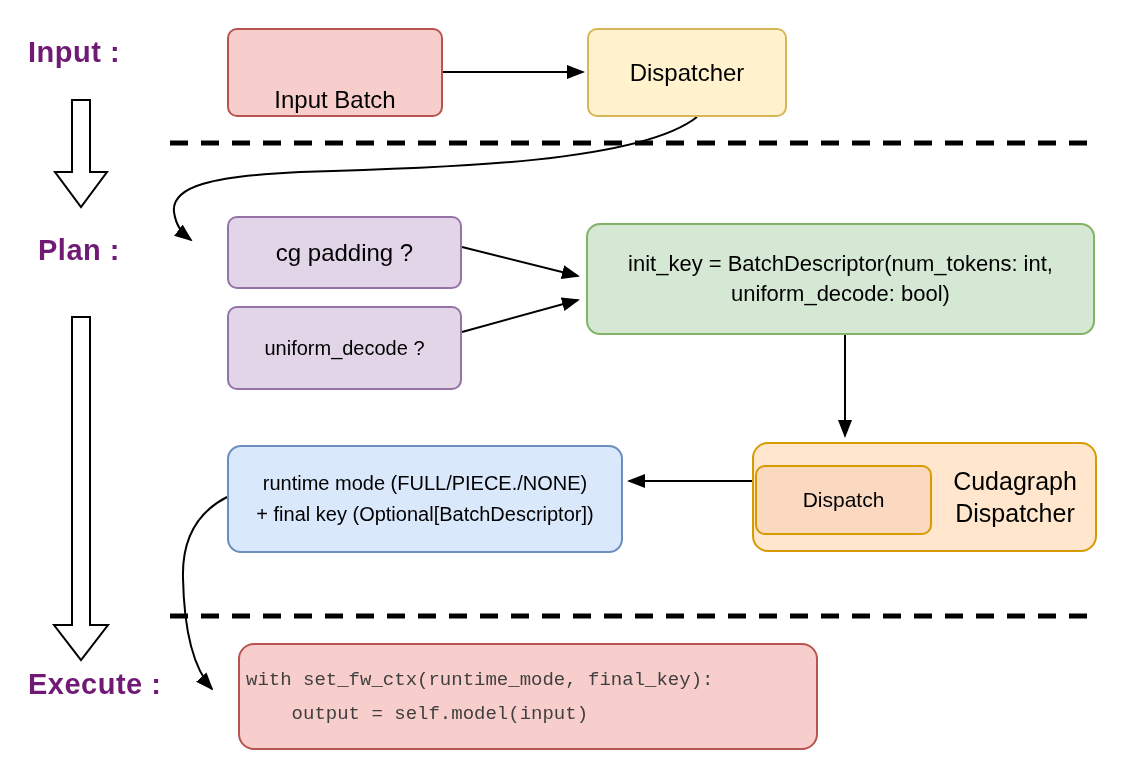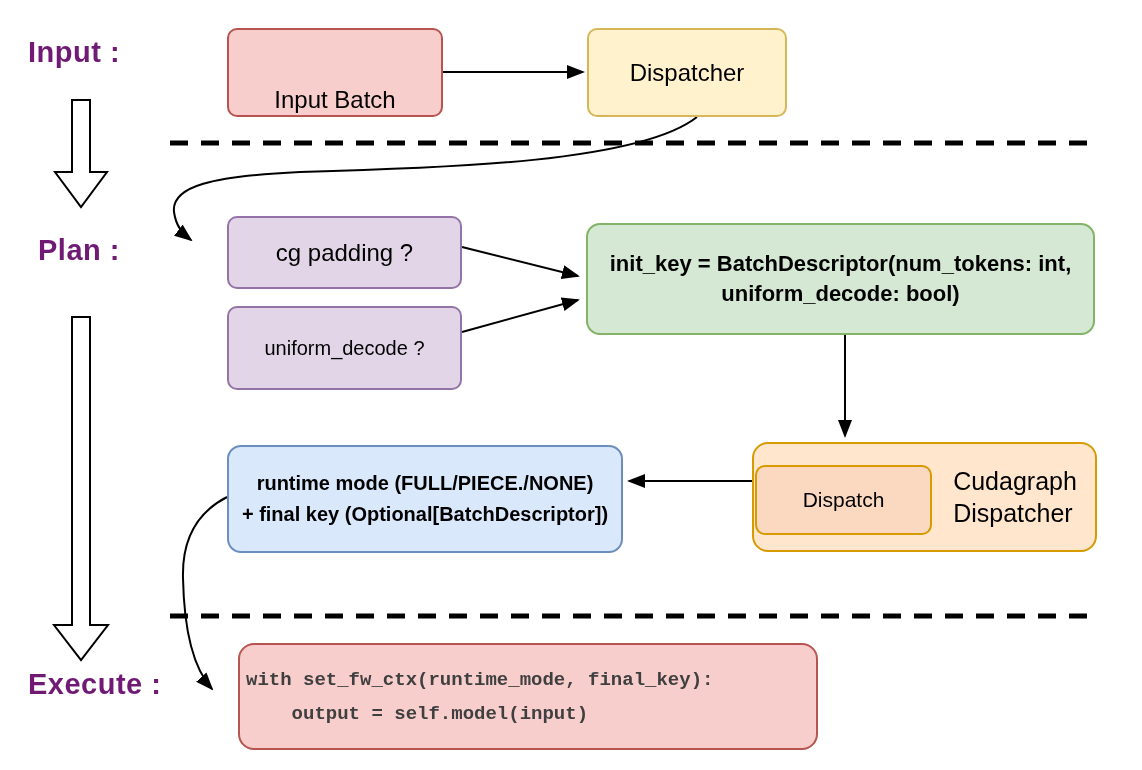--- a/index.html
+++ b/index.html
@@ -6,40 +6,40 @@
   #canvas{
     position:relative;width:1142px;height:770px;background:#ffffff;overflow:hidden;
     font-family:"Liberation Sans",sans-serif;color:#000;
   }
   #connectors{position:absolute;left:0;top:0;width:1142px;height:770px;z-index:1;}
   .stage-label{position:absolute;font-weight:bold;font-size:29px;color:#701a75;z-index:2;letter-spacing:0.5px;}
   .node{
     position:absolute;display:flex;align-items:center;justify-content:center;
     text-align:center;z-index:2;box-sizing:border-box;line-height:1.25;
   }
-  .node .lines{width:100%;font-weight:bold;}
+  .node .lines{width:100%;}
   .pink   {background:#f8cecc;border:2px solid #b85450;border-radius:10px;}
   .yellow {background:#fff2cc;border:2px solid #d6b656;border-radius:10px;}
   .purple {background:#e1d5e7;border:2px solid #9673a6;border-radius:10px;margin-top:8px;}
   .green  {background:#d5e8d4;border:2px solid #82b366;border-radius:14px;}
   .blue   {background:#dae8fc;border:2px solid #6c8ebf;border-radius:14px;}
   .orange-outer{background:#ffe6cc;border:2px solid #d79b00;border-radius:16px;}
   .orange-inner{background:#fbd8c0;border:2px solid #d79b00;border-radius:10px;}
   .red-code{background:#f8cecc;border:2px solid #b85450;border-radius:16px;margin-left:12px;}
 
   #node-input-batch    {left:227px;top:28px; width:216px;height:89px; font-size:24px;align-items:flex-end;}
   #node-preprocess     {left:587px;top:28px; width:200px;height:89px; font-size:24px;}
   #node-cg-padding     {left:227px;top:208px;width:235px;height:73px; font-size:24px;}
   #node-uniform-decode {left:227px;top:298px;width:235px;height:84px; font-size:20px;}
   #node-init-key       {left:586px;top:223px;width:509px;height:112px;font-size:22px;line-height:30px;}
   #node-cudagraph      {left:752px;top:442px;width:345px;height:110px;}
   #node-dispatch       {left:755px;top:465px;width:177px;height:70px; font-size:21px;}
   #cudagraph-label{
     position:absolute;left:935px;top:442px;width:160px;height:110px;z-index:3;
-    display:flex;align-items:center;justify-content:center;
+    display:flex;align-items:center;justify-content:center;text-align:center;
     font-size:25px;line-height:32px;
   }
   #node-runtime-mode   {left:227px;top:445px;width:396px;height:108px;font-size:20px;line-height:31px;}
   #node-execute-code   {left:226px;top:643px;width:580px;height:107px;
     font-family:"Liberation Mono","DejaVu Sans Mono",monospace;font-size:19px;
     color:#3f3f3f;justify-content:flex-start;}
   #node-execute-code .lines{width:auto;text-align:left;padding-left:6px;}
   .code-line{white-space:pre;line-height:34px;}
 </style>
 </head>

